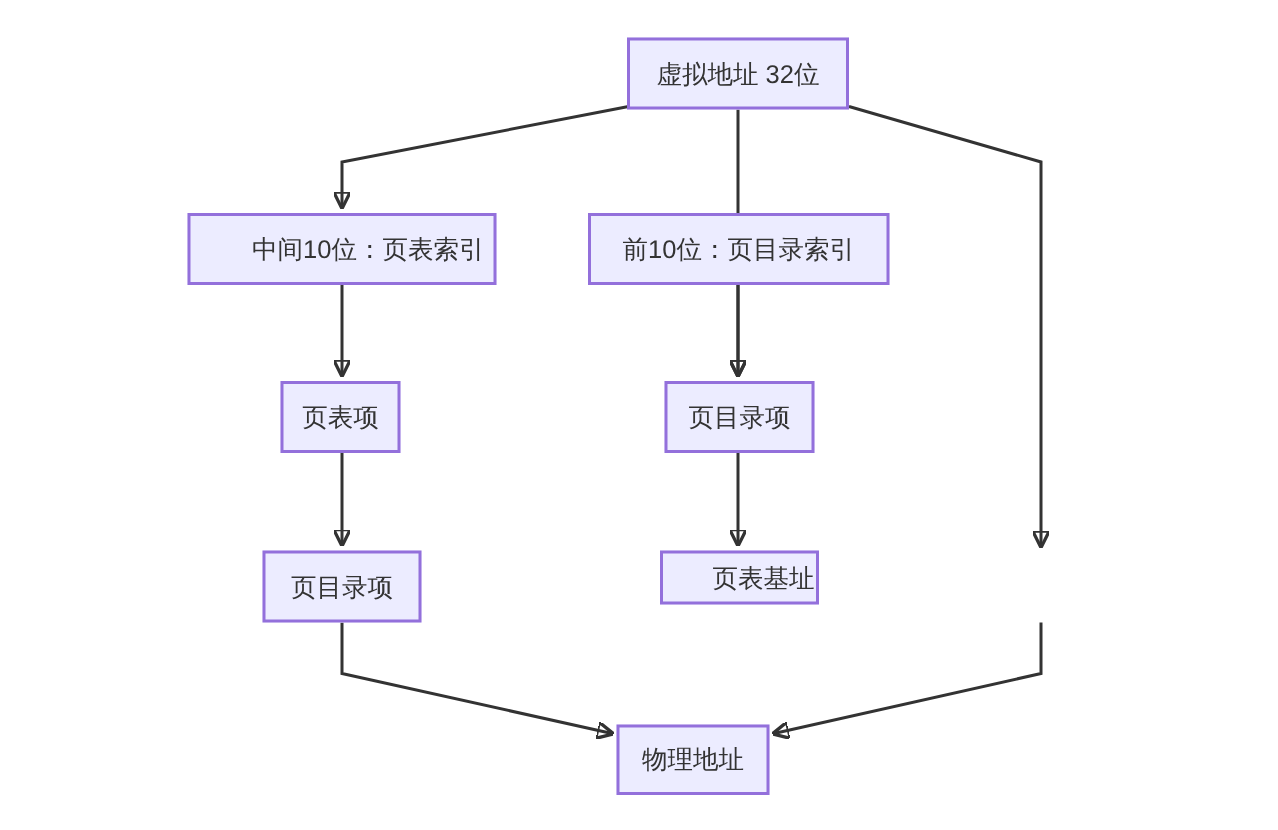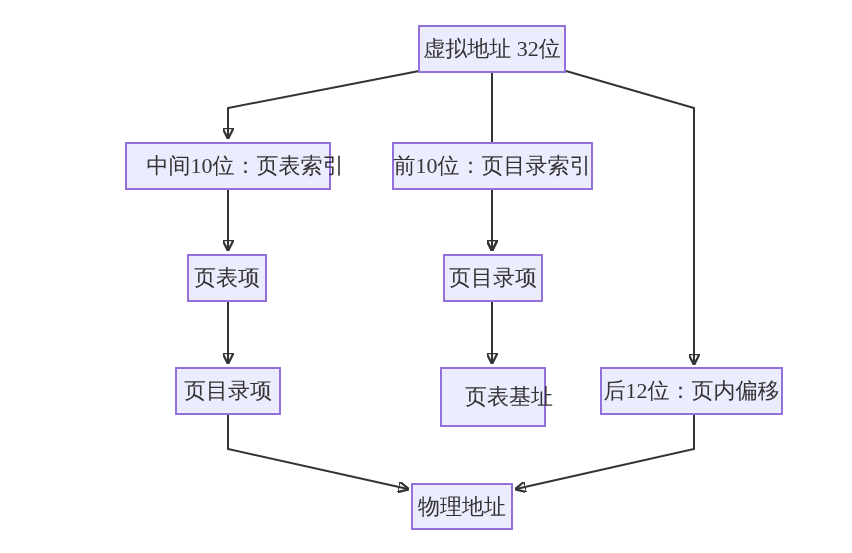--- a/index.html
+++ b/index.html
@@ -27,28 +27,27 @@
     stroke: var(--edge, #333333);
     stroke-width: 2px;
     stroke-linejoin: miter;
   }
   .node {
     position: absolute;
     box-sizing: border-box;
     background: var(--node-fill, #ECECFF);
     border: 2px solid var(--node-border, #9370DB);
     color: var(--text, #333333);
-    font-size: 22px;
+    font-size: 17px;
     line-height: 1;
     display: flex;
     align-items: center;
     justify-content: center;
     white-space: nowrap;
     text-align: left;
-    font-family: Liberation Serif, serif;
   }
 </style>
 </head>
 <body>
 
 <div class="canvas">
 
   <svg class="edges" viewBox="0 0 852 553" xmlns="http://www.w3.org/2000/svg">
     <defs>
       <marker id="arrowhead" viewBox="0 0 10 10" refX="9" refY="5" markerWidth="11" markerHeight="11" markerUnits="userSpaceOnUse" orient="auto">
@@ -71,19 +70,18 @@
   <div class="node" style="left:125px; top:142px; width:206px; height:48px;padding-left:35px;">中间10位：页表索引</div>
 
   <div class="node" style="left:392px; top:142px; width:201px; height:48px;">前10位：页目录索引</div>
 
   <div class="node" style="left:443px; top:254px; width:100px; height:48px;">页目录项</div>
 
   <div class="node" style="left:187px; top:254px; width:80px;  height:48px;">页表项</div>
 
   <div class="node" style="left:175px; top:367px; width:106px; height:48px;">页目录项</div>
 
-  <div class="node" style="left:440px; top:367px; width:106px; height:60px;padding-left:32px;">页表基址</div>
+  <div class="node" style="left:440px; top:367px; width:106px; height:36px;padding-left:32px;">页表基址</div>
 
-  <div class="node" style="left:600px; top:367px; width:183px; height:48px;">后12位：页内偏移</div>
 
   <div class="node" style="left:411px; top:483px; width:102px; height:47px;">物理地址</div>
 
 </div>
 
 </body></html>

